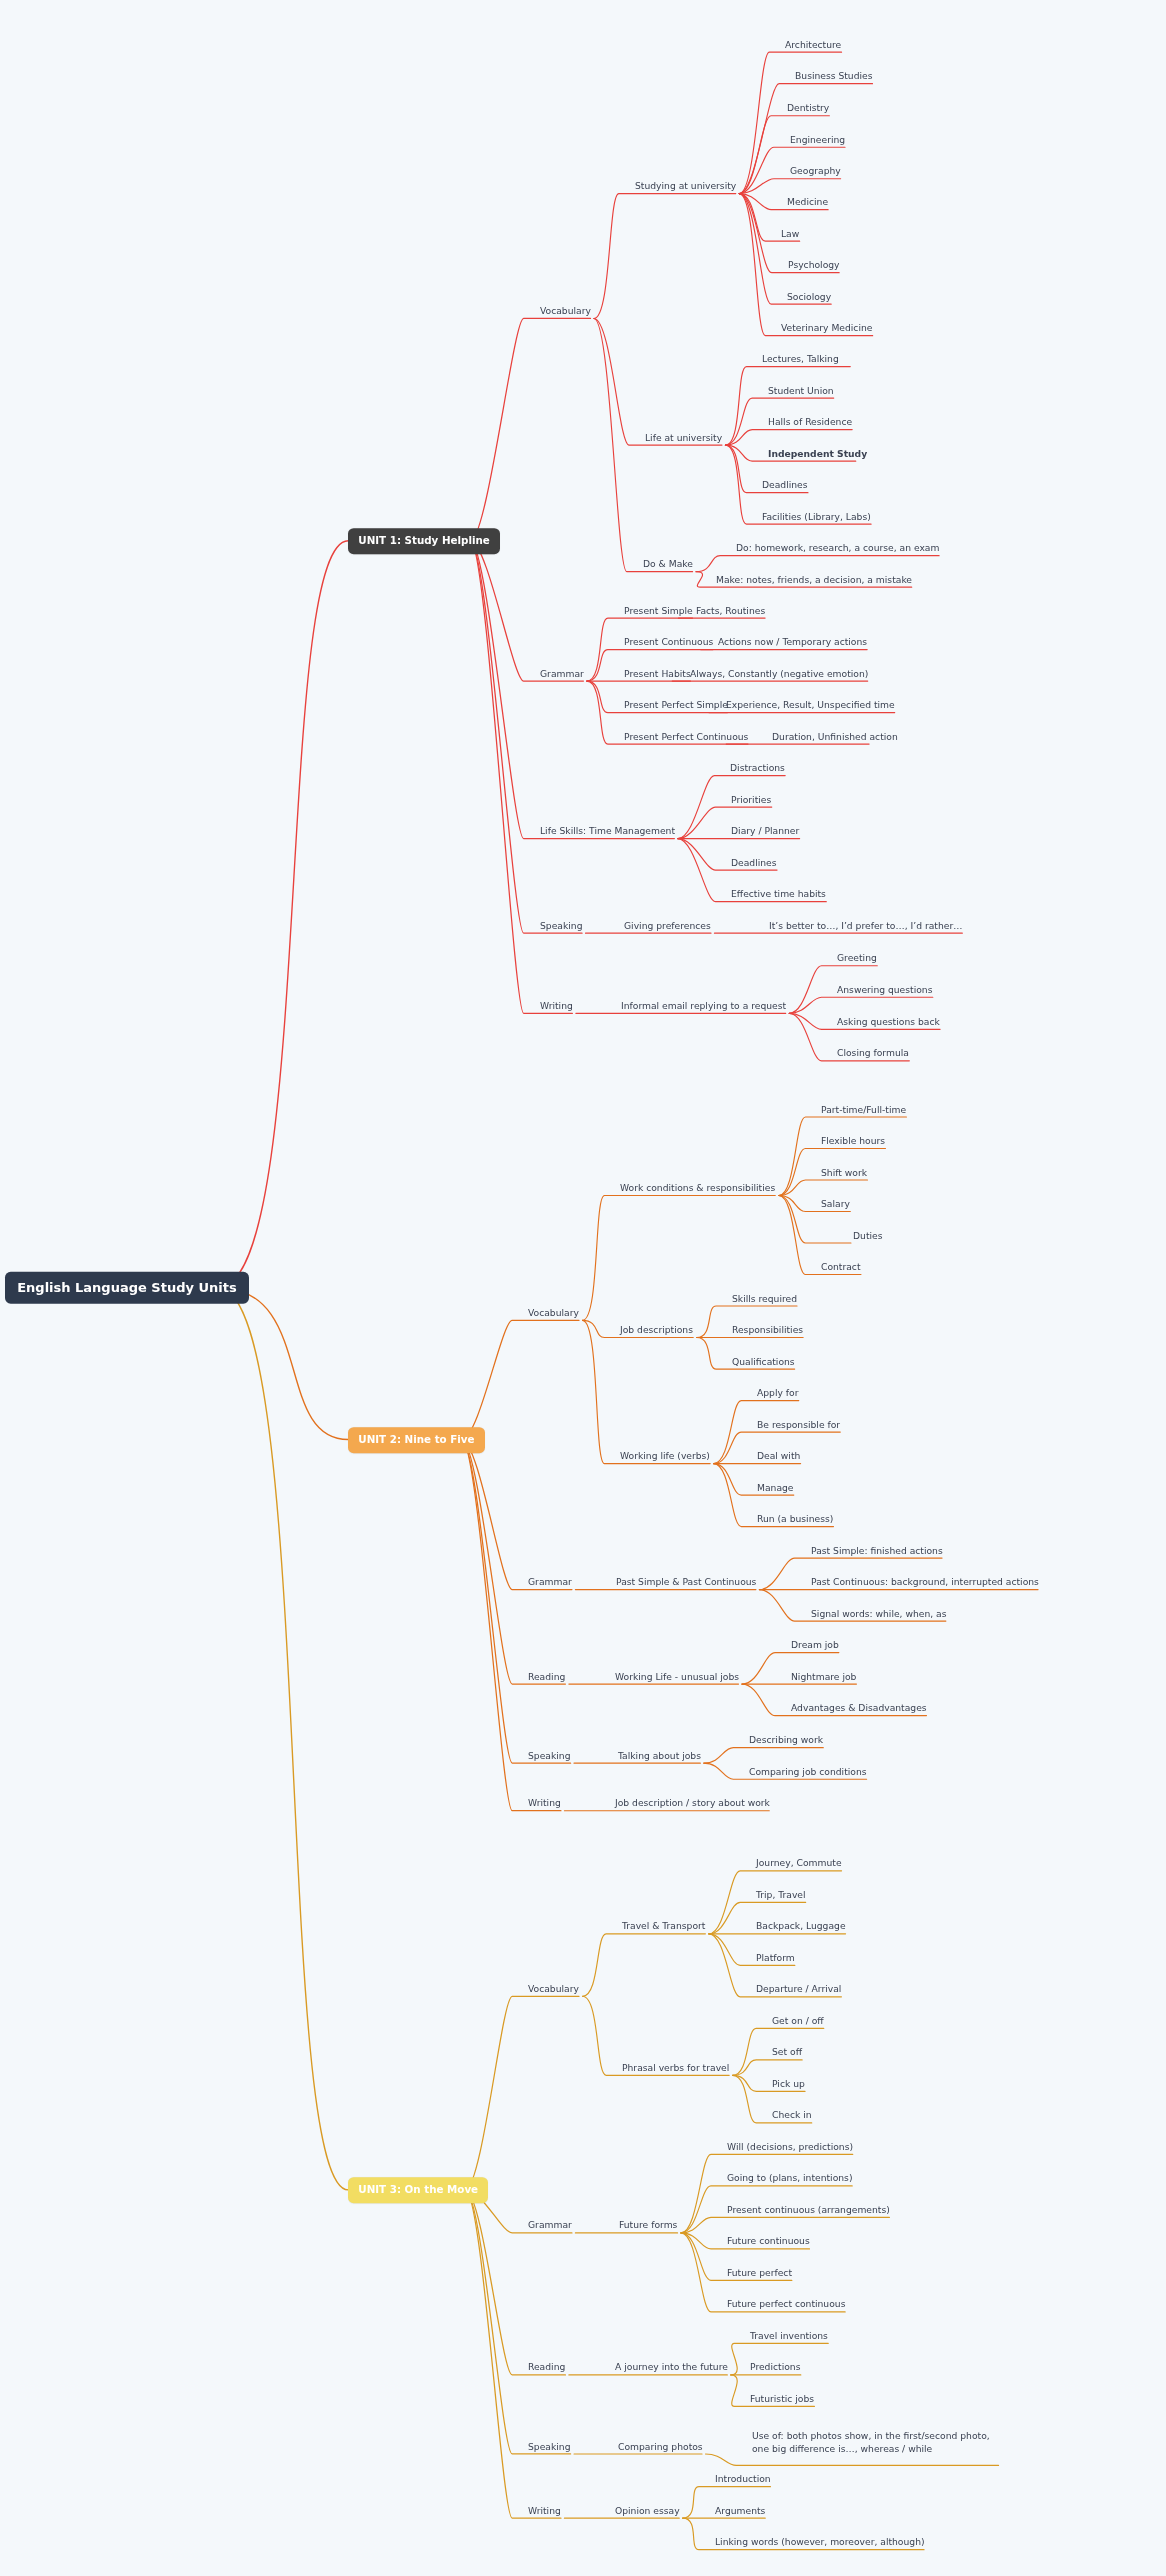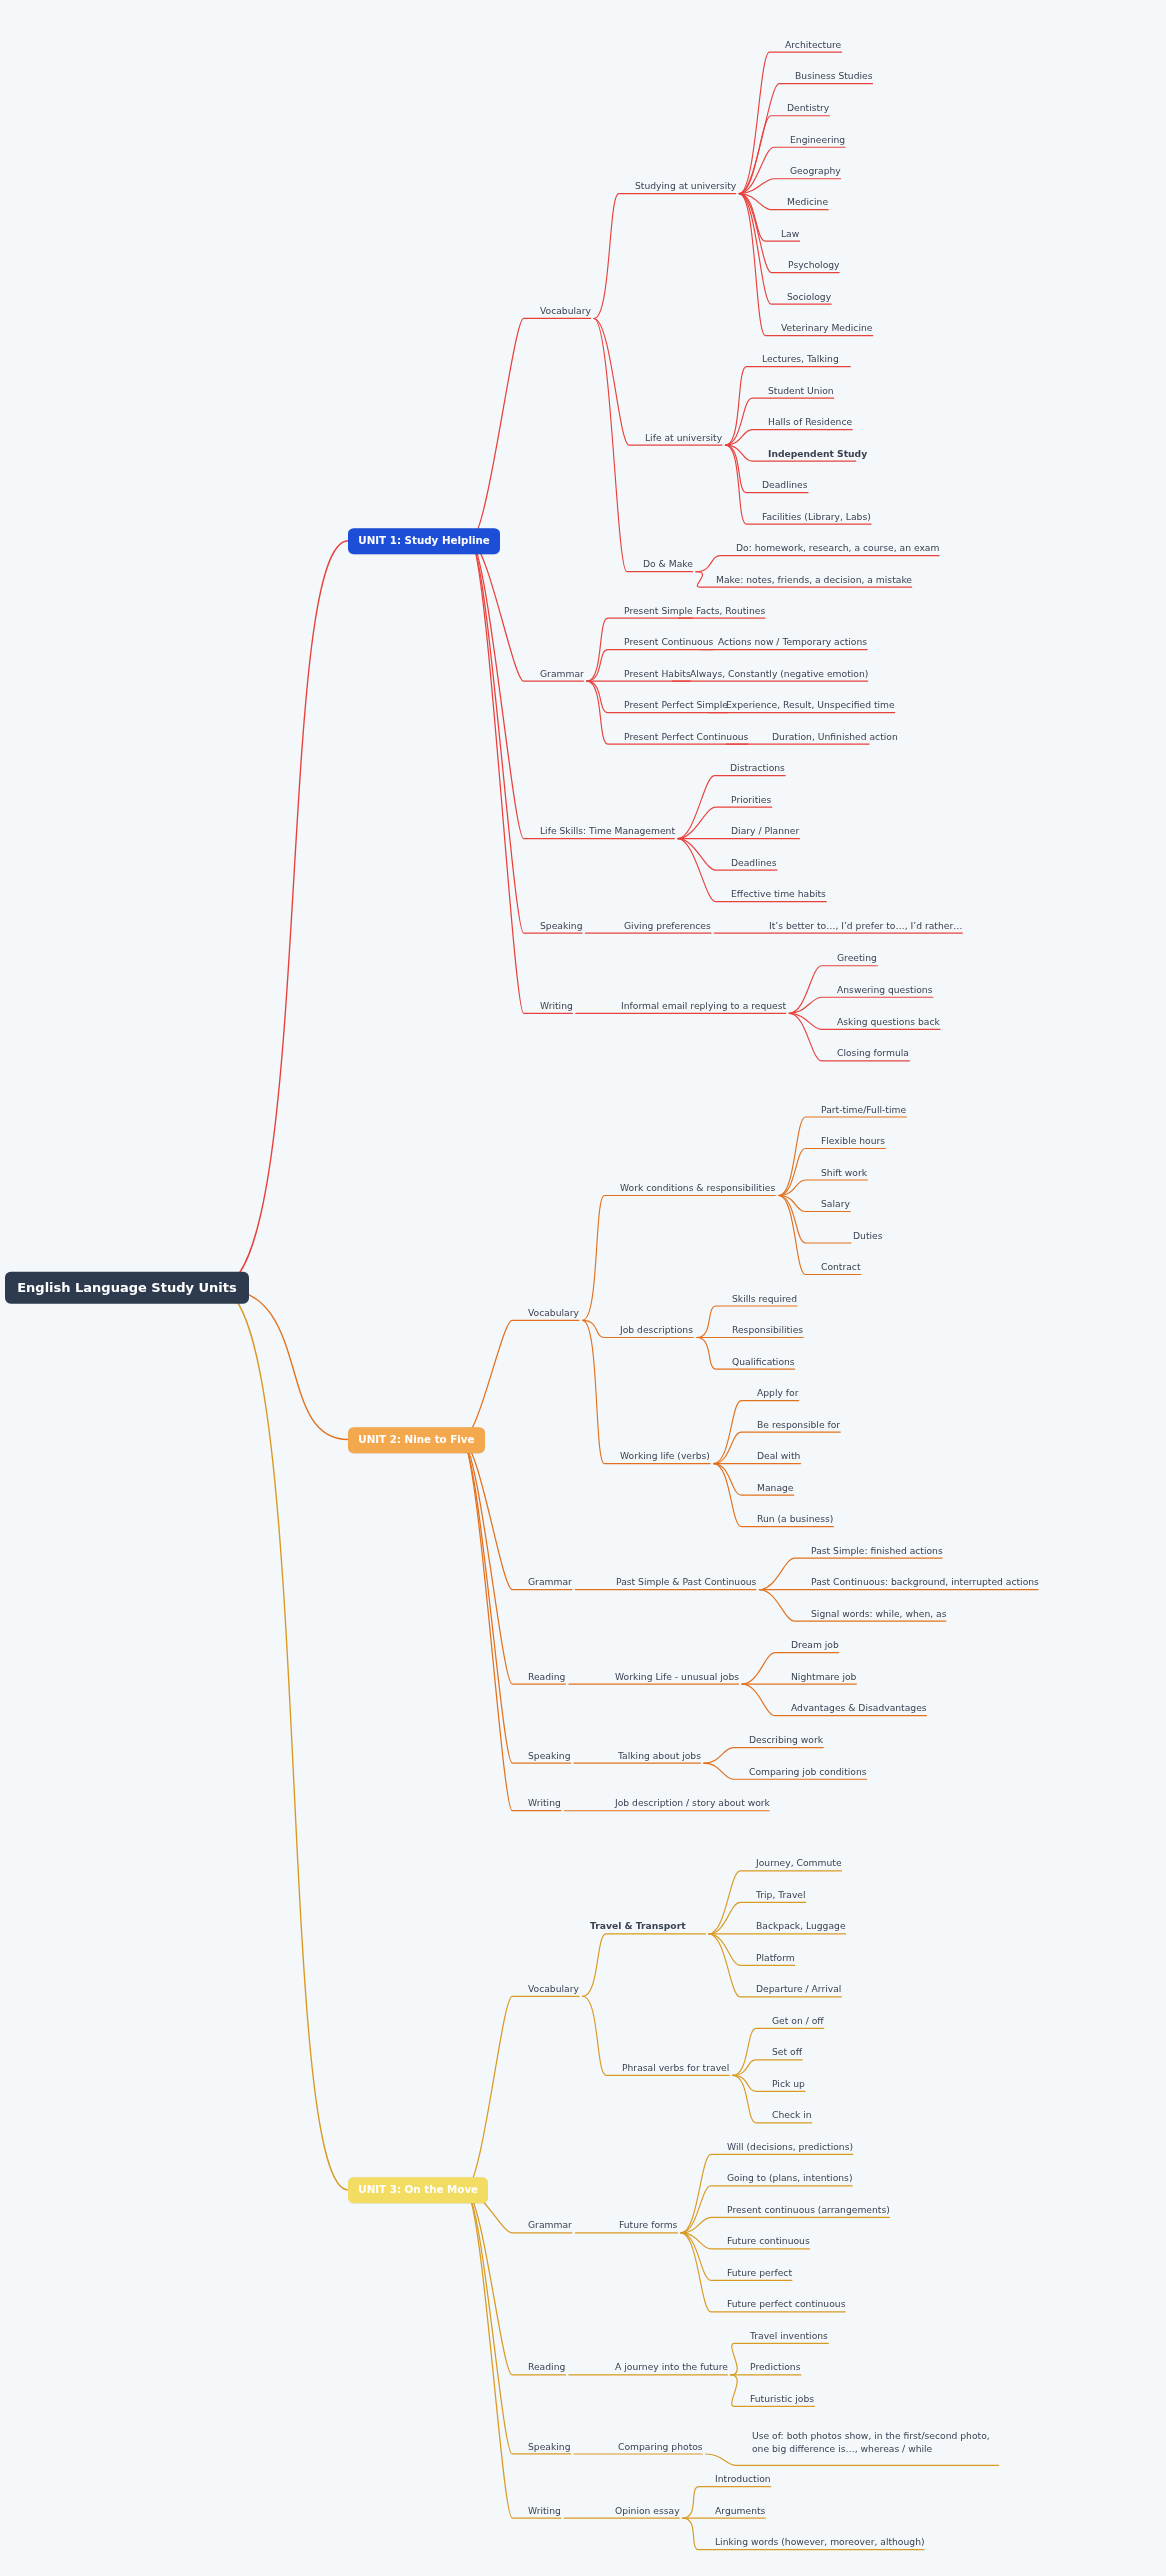--- a/index.html
+++ b/index.html
@@ -37,21 +37,21 @@
     transform:translateY(-50%);
     background:#2e3a4d;
     color:#fff;
     font-weight:bold;
     font-size:13px;
     line-height:1;
     padding:9.2px 12.6px 10.3px 12.6px;
     border-radius:5.7px;
     white-space:nowrap;
   }
-  .u1{background:#1d4ed8;}
+  .u1{background:#404040;}
   .u2{background:#f5a council;}
   .u2{background:#f4a84e;}
   .u3{background:#f2dd62;}
 </style>
 </head>
 <body>
 
 <div id="mindmap-root">
   <svg class="links" id="link-layer" viewBox="0 0 2037 4497" preserveAspectRatio="none">
       <path d="M 380.390625 2248 C 550.390625 2248 478 944 608 944" fill="none" stroke="#e8413c" stroke-width="2.4" stroke-linecap="round"></path>
@@ -257,21 +257,21 @@
       <div class="node-label" style="left: 791px; top: 1645px;">Dream job</div>
       <div class="node-label" style="left: 791px; top: 1677px;">Nightmare job</div>
       <div class="node-label" style="left: 791px; top: 1708px;">Advantages &amp; Disadvantages</div>
       <div class="node-label" style="left: 528px; top: 1756px;">Speaking</div>
       <div class="node-label" style="left: 618px; top: 1756px;">Talking about jobs</div>
       <div class="node-label" style="left: 749px; top: 1740px;">Describing work</div>
       <div class="node-label" style="left: 749px; top: 1772px;">Comparing job conditions</div>
       <div class="node-label" style="left: 528px; top: 1803px;">Writing</div>
       <div class="node-label" style="left: 615px; top: 1803px;">Job description / story about work</div>
       <div class="node-label" style="left: 528px; top: 1989px;">Vocabulary</div>
-      <div class="node-label" style="left: 590px; top: 1926px; font-weight: bold;">Travel &amp; Transport</div>
+      <div class="node-label" style="left: 622px; top: 1926px;">Travel &amp; Transport</div>
       <div class="node-label" style="left: 756px; top: 1863px;">Journey, Commute</div>
       <div class="node-label" style="left: 756px; top: 1895px;">Trip, Travel</div>
       <div class="node-label" style="left: 756px; top: 1926px;">Backpack, Luggage</div>
       <div class="node-label" style="left: 756px; top: 1958px;">Platform</div>
       <div class="node-label" style="left: 756px; top: 1989px;">Departure / Arrival</div>
       <div class="node-label" style="left: 622px; top: 2068px;">Phrasal verbs for travel</div>
       <div class="node-label" style="left: 772px; top: 2021px;">Get on / off</div>
       <div class="node-label" style="left: 772px; top: 2052px;">Set off</div>
       <div class="node-label" style="left: 772px; top: 2084px;">Pick up</div>
       <div class="node-label" style="left: 772px; top: 2115px;">Check in</div>

